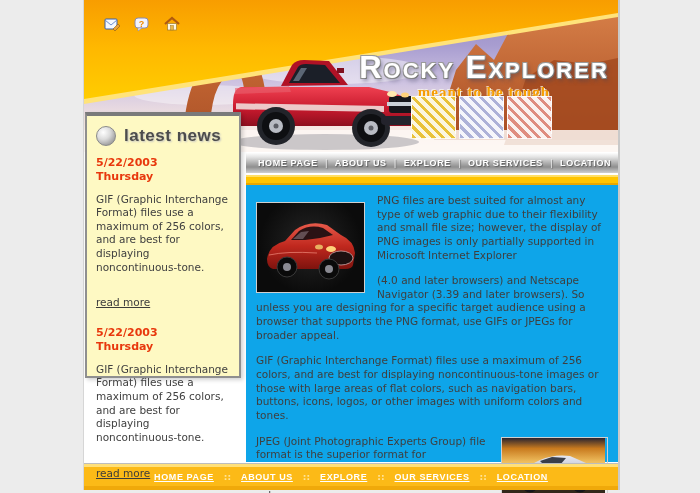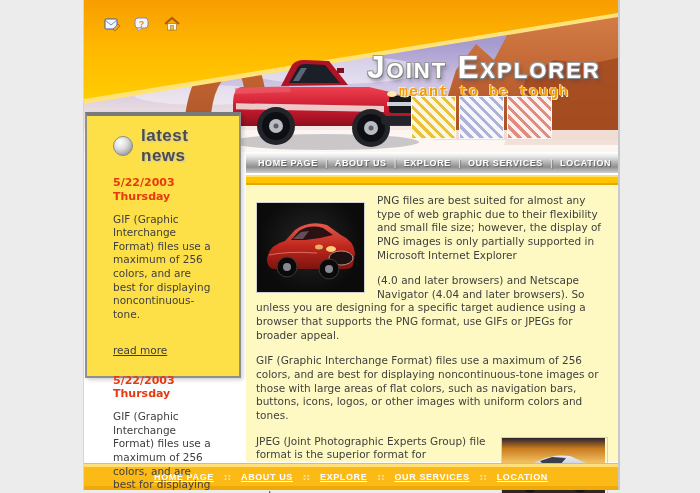--- a/index.html
+++ b/index.html
@@ -15,21 +15,21 @@
   .band{position:absolute;left:0;top:0;width:534px;height:106px;
     background:linear-gradient(180deg,#f89d00 0%,#ffb800 45%,#ffcf00 100%);
     clip-path:polygon(0 0,100% 0,100% 13px,0 99px);}
   .icons{position:absolute;left:20px;top:16px;display:flex;gap:14px;}
   .icons svg{display:block;}
 
   .title-block{position:absolute;left:250px;top:52px;width:300px;text-align:center;}
   .site-title{font-family:"Liberation Sans",sans-serif;font-variant:small-caps;font-weight:bold;
     font-size:31px;letter-spacing:2px;color:#ffffff;line-height:1;
     text-shadow:-1px -1px 0 #9a9a9a,1px -1px 0 #9a9a9a,-1px 1px 0 #8a8a8a,1px 1px 0 #777,2px 3px 4px rgba(60,60,90,.55);}
-  .tagline{margin-top:1px;font-family:Liberation Mono, monospace;font-weight:bold;font-size:15px;
+  .tagline{margin-top:1px;font-family:Liberation Serif, serif;font-weight:bold;font-size:15px;
     letter-spacing:1px;color:#f79d00;
     text-shadow:1px 1px 0 rgba(255,255,240,.9),-1px -1px 0 rgba(255,255,240,.7),1px 2px 3px rgba(110,70,0,.45);}
 
   .sq{position:absolute;top:96px;width:43px;height:41px;border:1px solid rgba(255,255,255,.85);}
   .sq-yellow{left:327px;background:repeating-linear-gradient(45deg,#e9c23a 0 3px,#fbf6e2 3px 7px);}
   .sq-lavender{left:375px;background:repeating-linear-gradient(45deg,#aeb2d8 0 3px,#f6f6fb 3px 7px);}
   .sq-red{left:423px;background:repeating-linear-gradient(45deg,#df8d80 0 3px,#fbf2f0 3px 7px);}
 
   .truck{position:absolute;left:135px;top:52px;}
 
@@ -37,32 +37,32 @@
   .navbar{position:absolute;left:162px;top:152px;width:372px;height:21px;
     background:linear-gradient(180deg,#fdfdfd 0%,#e3e3e3 20%,#a7a7a7 55%,#8f8f8f 70%,#cfcfcf 100%);
     border-top:1px solid #fff;display:flex;align-items:center;padding-left:12px;box-sizing:border-box;}
   .navbar a{font-family:"Liberation Sans",sans-serif;font-size:9px;font-weight:bold;letter-spacing:.6px;
     color:#ffffff;text-decoration:none;text-shadow:1px 1px 1px #5c5c5c;cursor:pointer;}
   .nav-sep{color:#e9e9e9;font-size:9px;margin:0 7px;text-shadow:1px 1px 1px #777;}
   .gold-strip{position:absolute;left:162px;top:175px;width:372px;height:10px;
     background:linear-gradient(180deg,#ffdf66 0 2px,#ffc400 2px 8px,#e8a700 8px);}
 
   
-  .content{position:absolute;left:162px;top:185px;width:372px;height:277px;background:#fef9c3;
+  .content{position:absolute;left:162px;top:185px;width:372px;height:277px;background:#0ea5e9;
     padding:9px 10px;box-sizing:border-box;font-size:10.5px;line-height:1.3;color:#3f3f3f;}
   .content p{margin:0 0 12px 0;}
   .fig{border:1px solid #d0d0d0;}
   .fig-red{float:left;width:107px;height:89px;margin:8px 12px 6px 0;background:radial-gradient(circle at 50% 45%,#262626 0%,#0b0b0b 70%);}
   .fig-silver{float:right;width:105px;height:60px;margin:2px 0 6px 10px;}
   .fig svg{display:block;}
 
   
-  .newsbox{position:absolute;left:1px;top:112px;width:156px;height:266px;background:#fde047;
+  .newsbox{position:absolute;left:1px;top:112px;width:156px;height:266px;background:#fef9c3;
     border:2px solid #8f8f8f;border-top:4px solid #7a7a7a;box-sizing:border-box;
-    box-shadow:2px 2px 4px rgba(0,0,0,.18);padding:8px 26px;z-index:5;}
+    box-shadow:2px 2px 4px rgba(0,0,0,.18);padding:8px 9px;z-index:5;}
   .news-head{display:flex;align-items:center;margin:2px 0 10px 0;}
   .sphere{width:18px;height:18px;border-radius:50%;margin-right:8px;flex:0 0 auto;
     background:radial-gradient(circle at 35% 30%,#ffffff 0%,#dcdcdc 40%,#9a9a9a 80%,#7d7d7d 100%);
     border:1px solid #8a8a8a;}
   .news-title{font-family:"Liberation Sans",sans-serif;font-size:17px;font-weight:bold;color:#4c4c4c;
     text-shadow:1px 1px 2px #c2c2c2;letter-spacing:.5px;}
   .news-item{margin-bottom:16px;}
   .news-date,.news-day{font-size:11px;font-weight:bold;color:#e8380d;line-height:1.25;}
   .news-text{font-size:10.5px;color:#404040;line-height:1.3;margin-top:9px;}
   .read-more{display:inline-block;margin-top:22px;font-size:10.5px;color:#3c3c3c;text-decoration:underline;cursor:pointer;}
@@ -150,21 +150,21 @@
         <circle cx="152" cy="76" r="2.5" fill="#5c5e66"></circle>
         <rect x="170" y="44" width="26" height="17" rx="3" fill="#17171c"></rect>
         <rect x="168" y="50" width="30" height="4" fill="#ccd1d8"></rect>
         <ellipse cx="173" cy="42" rx="5" ry="3" fill="#ffe9b0"></ellipse>
         <ellipse cx="186" cy="43" rx="4" ry="2.5" fill="#ffd27a"></ellipse>
         <rect x="162" y="64" width="38" height="9" rx="4" fill="#23232c"></rect>
         <rect x="118" y="16" width="7" height="5" fill="#801020"></rect>
       </svg>
 
       <div class="title-block">
-        <div class="site-title">Joint Explorer</div>
+        <div class="site-title">Rocky Explorer</div>
         <div class="tagline">meant to be tough</div>
       </div>
 
       <div class="sq sq-yellow"></div>
       <div class="sq sq-lavender"></div>
       <div class="sq sq-red"></div>
     </div>
 
     <div class="navbar">
       <a>HOME PAGE</a>
@@ -196,21 +196,21 @@
           <ellipse cx="74" cy="46" rx="5" ry="3" fill="#ffd27a"></ellipse>
           <ellipse cx="62" cy="44" rx="4" ry="2.5" fill="#e8b060"></ellipse>
           <circle cx="30" cy="64" r="10" fill="#0a0a0a" stroke="#3a3a3a"></circle>
           <circle cx="30" cy="64" r="4" fill="#8a8a92"></circle>
           <circle cx="72" cy="66" r="10" fill="#0a0a0a" stroke="#3a3a3a"></circle>
           <circle cx="72" cy="66" r="4" fill="#8a8a92"></circle>
           <path d="M12,52 Q30,48 60,50" stroke="#f08a7a" stroke-width="1" fill="none" opacity="0.7"></path>
         </svg>
       </div>
       <p>PNG files are best suited for almost any type of web graphic due to their flexibility and small file size; however, the display of PNG images is only partially supported in Microsoft Internet Explorer</p>
-      <p>(4.0 and later browsers) and Netscape Navigator (4.04 and later browsers). So unless you are designing for a specific target audience using a browser that supports the PNG format, use GIFs or JPEGs for broader appeal.</p>
+      <p>(4.0 and later browsers) and Netscape Navigator (3.39 and later browsers). So unless you are designing for a specific target audience using a browser that supports the PNG format, use GIFs or JPEGs for broader appeal.</p>
       <p>GIF (Graphic Interchange Format) files use a maximum of 256 colors, and are best for displaying noncontinuous-tone images or those with large areas of flat colors, such as navigation bars, buttons, icons, logos, or other images with uniform colors and tones.</p>
       <div class="fig fig-silver">
         <svg width="103" height="58" viewBox="0 0 103 58">
           <defs>
             <linearGradient id="sunset" x1="0" y1="0" x2="0" y2="1">
               <stop offset="0" stop-color="#2a2430"></stop>
                 <stop offset="0.18" stop-color="#c87a1e"></stop>
               <stop offset="0.42" stop-color="#f0c060"></stop>
                 <stop offset="0.6" stop-color="#6b5534"></stop>
               <stop offset="1" stop-color="#3a2d20"></stop>

